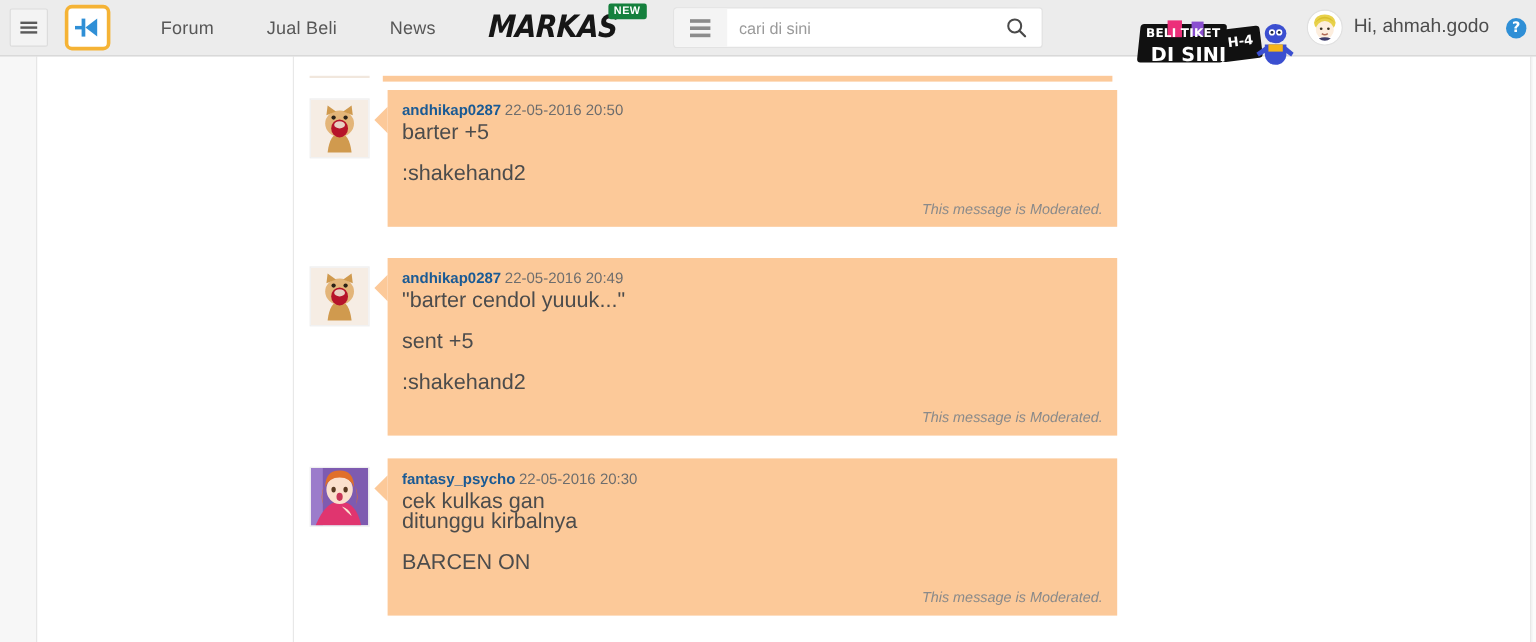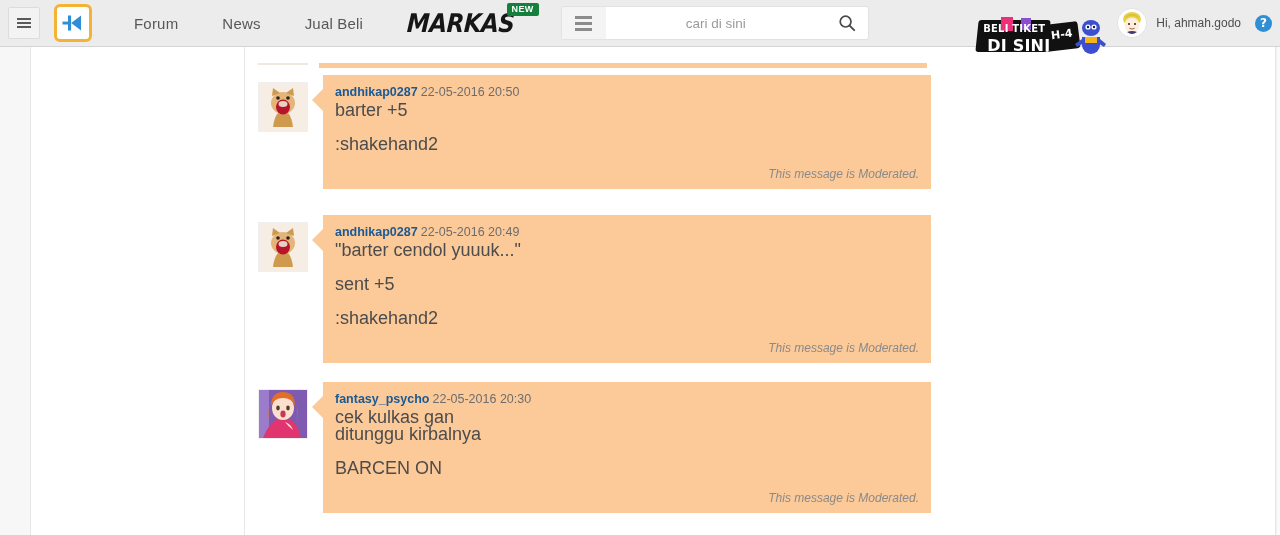--- a/index.html
+++ b/index.html
@@ -128,21 +128,20 @@
   .search-input {
     flex: 1;
     height: 25px;
     border: 0;
     outline: 0;
     padding: 0 10px;
     font-size: 13.5px;
     color: #a16207;
     font-family: "Liberation Sans", sans-serif;
     background: transparent;
-    text-align: center;
   }
   .search-input::placeholder { color: #9a9a9a; }
   .search-go {
     width: 42px; height: 32px;
     display: flex; align-items: center; justify-content: center;
     cursor: pointer;
   }
 
   
   .rightside {
@@ -203,21 +202,21 @@
   }
   .avatar-user {
     width: 30px; height: 30px;
     border-radius: 50%;
     background: #ffffff;
     border: 1px solid #e0e0e0;
     overflow: hidden;
     position: relative;
   }
   .uname {
-    font-size: 12px;
+    font-size: 16px;
     color: #4d4d4d;
     margin-left: 9px;
     white-space: nowrap;
   }
   .help-icon {
     width: 17px; height: 17px;
     border-radius: 50%;
     background: #2f8fd6;
     color: #fff;
     font-size: 12px;
@@ -365,22 +364,22 @@
   <div class="klogo">
     <svg width="24" height="24" viewBox="0 0 24 24">
       <rect x="1.5" y="10.6" width="7" height="2.9" fill="#2f8fd6"></rect>
       <rect x="7" y="4.5" width="3.1" height="15" fill="#2f8fd6"></rect>
       <path d="M10.2 12 L20 4.5 L20 19.5 Z" fill="#2f8fd6"></path>
     </svg>
   </div>
 
   <nav class="navlinks">
     <a href="#">Forum</a>
+    <a href="#">Jual Beli</a>
     <a href="#">News</a>
-    <a href="#">Jual Beli</a>
   </nav>
 
   <div class="markas">
     <span class="word">MARKAS</span>
     <span class="newbadge">NEW</span>
   </div>
 
   <div class="searchwrap">
     <div class="search-cat">
       <i></i>

